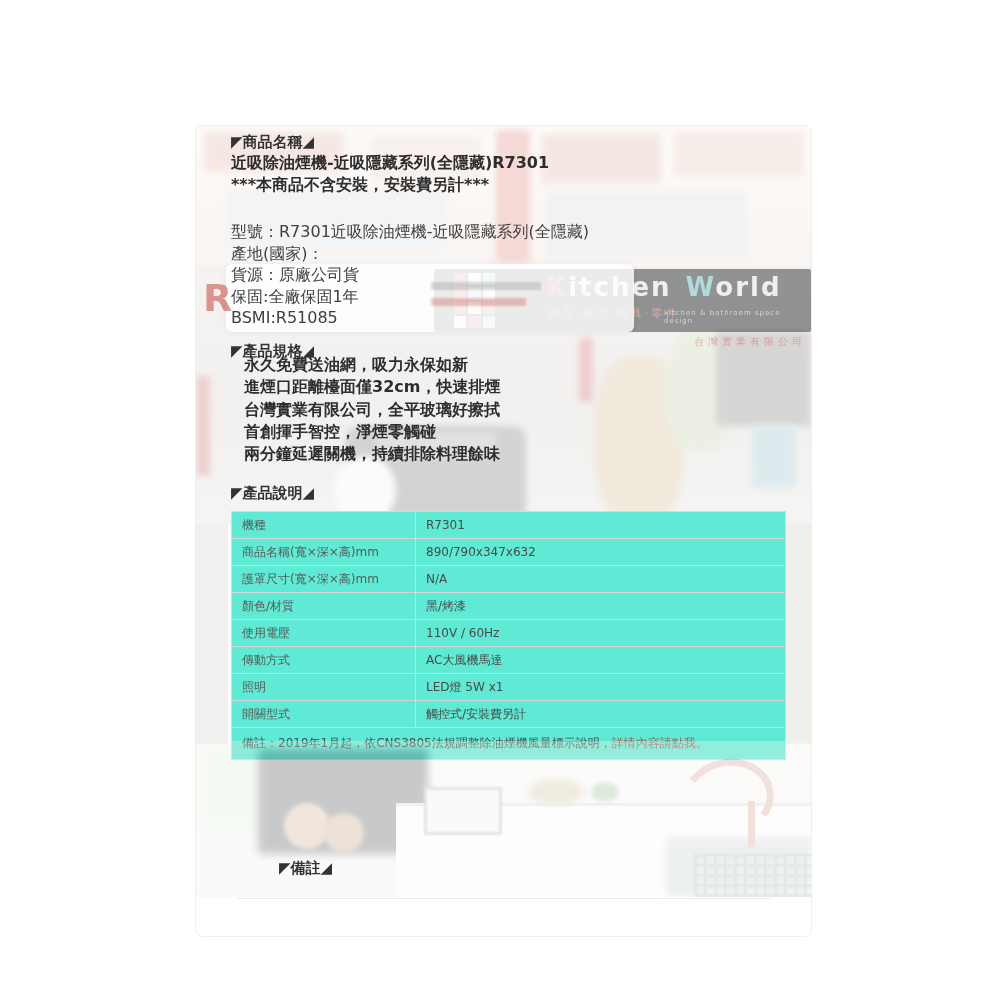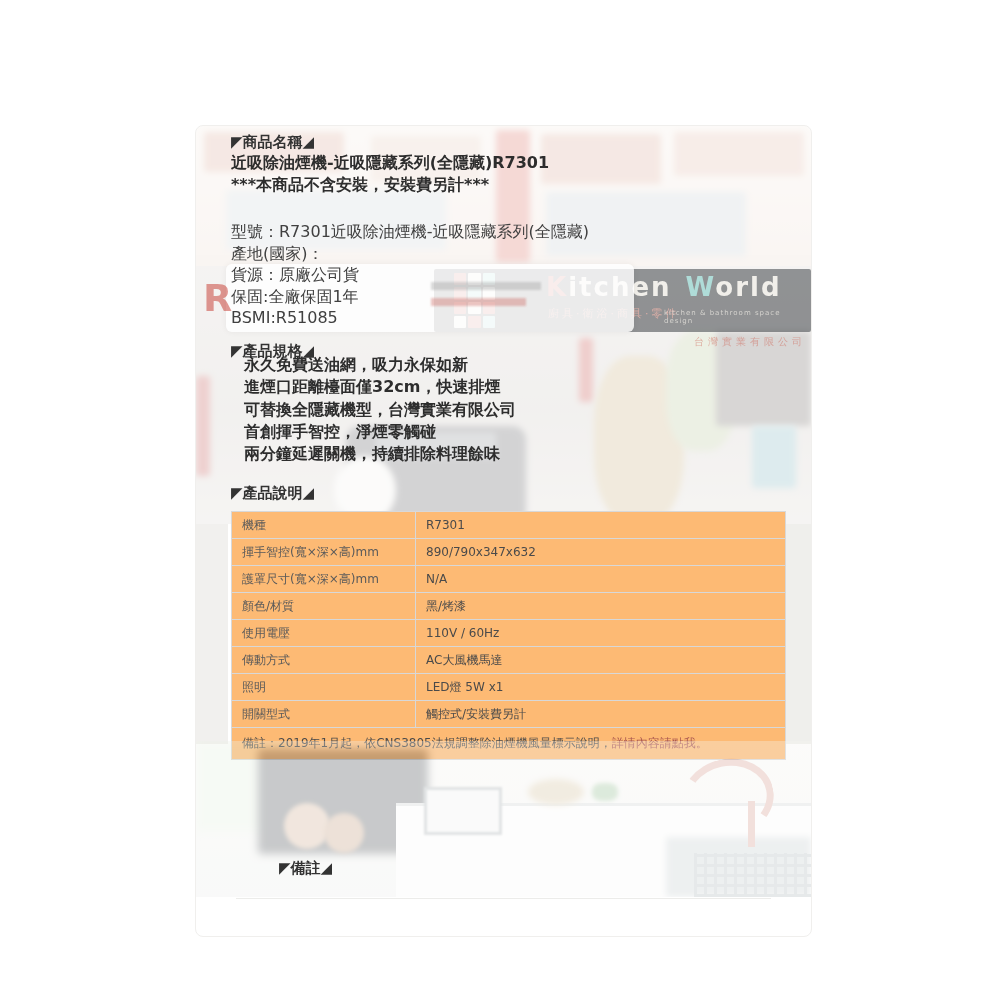--- a/index.html
+++ b/index.html
@@ -58,21 +58,21 @@
   .ksinkbox{position:absolute;left:470px;top:96px;width:145px;height:60px;background:#cdd4d6;filter:blur(3px);}
   .faint-line{position:absolute;left:40px;top:772px;width:535px;height:1px;background:#ececea;}
   
   .tblock{position:absolute;left:35px;white-space:nowrap;}
   .h-sec{font-size:15px;font-weight:bold;color:#333;}
   .t-name{font-size:16px;font-weight:700;color:#2d2d2d;line-height:22px;}
   .t-model{font-size:16px;font-weight:400;color:#404040;line-height:21.5px;}
   .spec-list{font-size:16px;font-weight:600;color:#2d2d2d;line-height:22.3px;}
   
   .spec-table{position:absolute;left:35px;top:385px;width:555px;border-collapse:collapse;
-    background:#fdba74;font-size:12px;color:#4a4a4a;}
+    background:#5eead4;font-size:12px;color:#4a4a4a;}
   .spec-table td{border:1px solid #d8d8d8;height:26px;padding:0 10px;}
   .spec-table td.lbl{width:163px;color:#5a5a5a;}
   .spec-table td.note-cell{padding:7px 10px;height:auto;color:#4a4a4a;}
   .note-link{color:#a8544e;cursor:pointer;}
 </style>
 </head>
 <body>
 
 <div class="card">
 
@@ -139,35 +139,35 @@
     <div class="t-model">產地(國家)：</div>
     <div class="t-model">貨源：原廠公司貨</div>
     <div class="t-model">保固:全廠保固1年</div>
     <div class="t-model">BSMI:R51085</div>
   </div>
 
   <div class="tblock h-sec" style="top:216px;">◤產品規格◢</div>
   <div class="tblock spec-list" style="top:228px;left:48px;">
     <div>永久免費送油網，吸力永保如新</div>
     <div>進煙口距離檯面僅32cm，快速排煙</div>
-    <div>可替換全隱藏機型，台灣實業有限公司</div>
+    <div>台灣實業有限公司，全平玻璃好擦拭</div>
     <div>首創揮手智控，淨煙零觸碰</div>
     <div>兩分鐘延遲關機，持續排除料理餘味</div>
   </div>
 
   <div class="tblock h-sec" style="top:358px;">◤產品說明◢</div>
 
   <table class="spec-table">
     <tbody>
       <tr>
         <td class="lbl">機種</td>
         <td>R7301</td>
       </tr>
       <tr>
-        <td class="lbl">揮手智控(寬×深×高)mm</td>
+        <td class="lbl">商品名稱(寬×深×高)mm</td>
         <td>890/790x347x632</td>
       </tr>
       <tr>
         <td class="lbl">護罩尺寸(寬×深×高)mm</td>
         <td>N/A</td>
       </tr>
       <tr>
         <td class="lbl">顏色/材質</td>
         <td>黑/烤漆</td>
       </tr>

